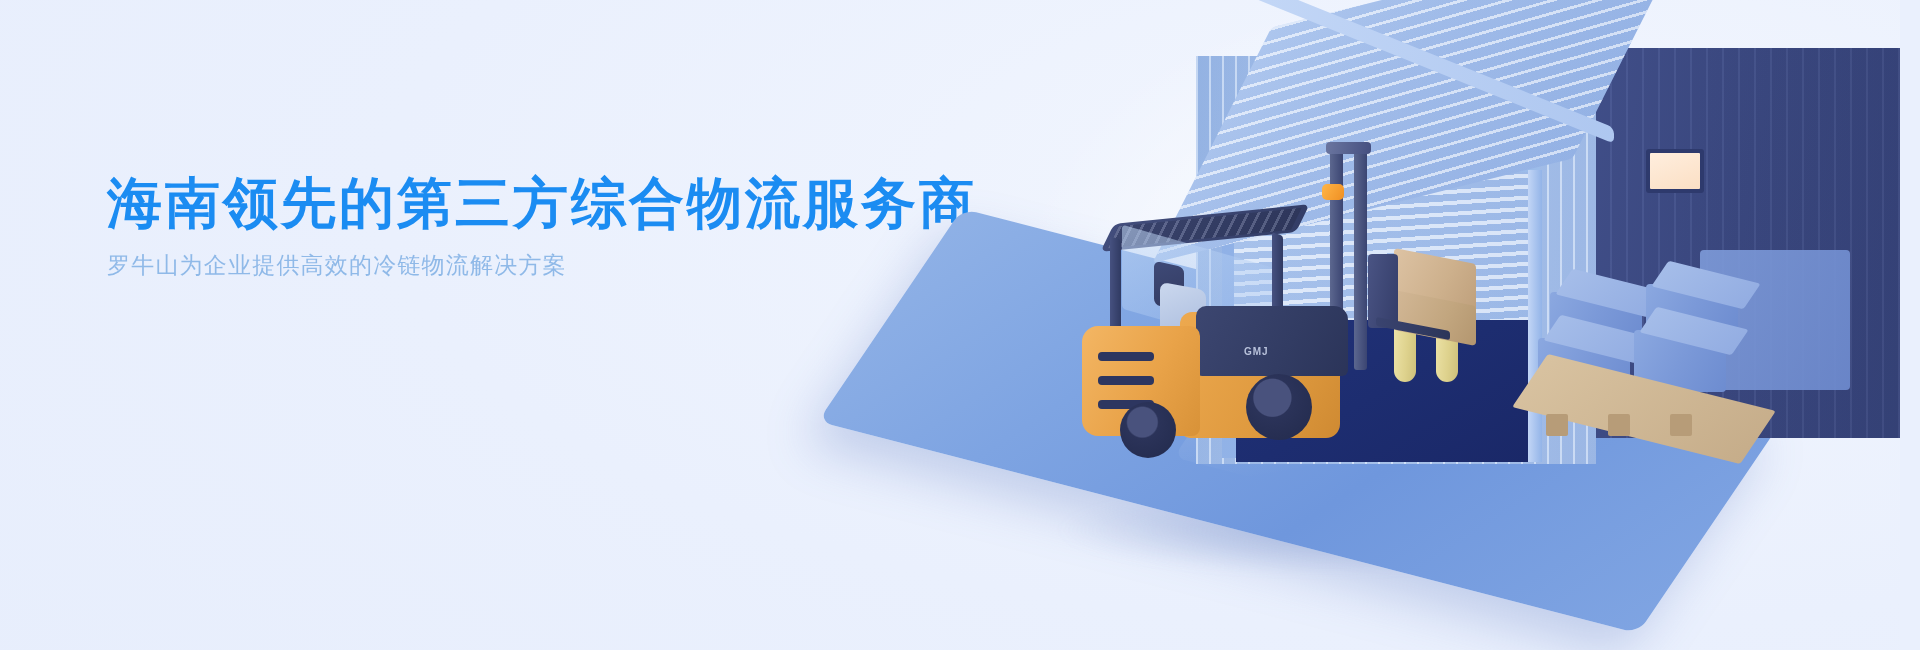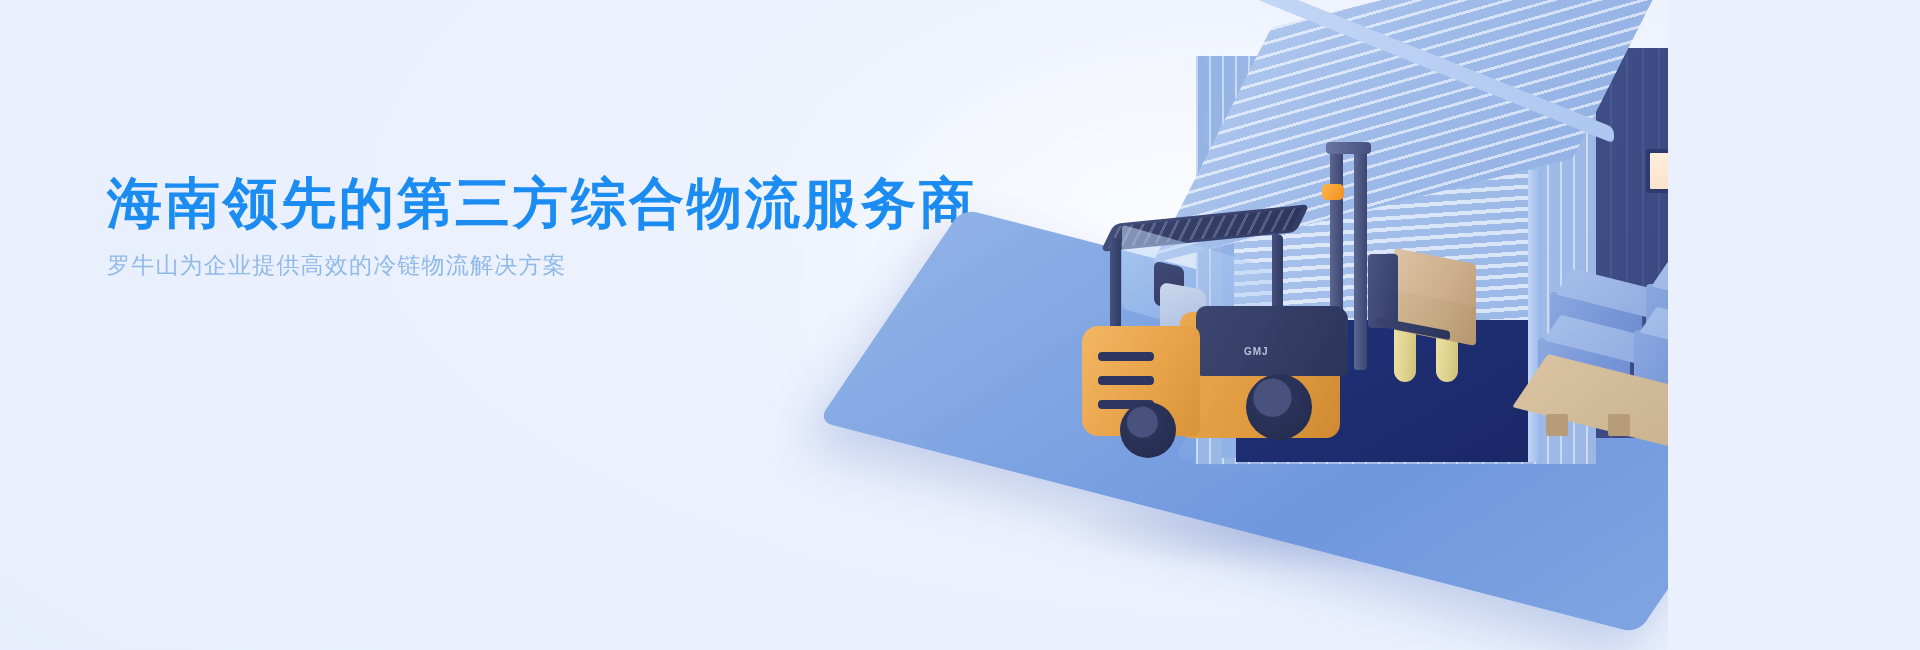--- a/index.html
+++ b/index.html
@@ -5,21 +5,21 @@
   * { margin:0; padding:0; box-sizing:border-box; }
   html, body { width:1920px; height:650px; overflow:hidden; }
   body {
     font-family: "Liberation Sans", "DejaVu Sans", sans-serif;
     background:#eaf0fd;
   }
 
   
   .banner {
     position:relative;
-    width:1668px; height:650px;
+    width:1900px; height:650px;
     overflow:hidden;
     background:
       radial-gradient(120% 140% at 78% 30%, #f2f6fe 0%, #eaf0fd 48%, #e6edfc 100%),
       linear-gradient(105deg, #e6edfc 0%, #eaf0fd 55%, #eef3fe 100%);
   }
   
   .glow {
     position:absolute; right:-60px; top:-120px;
     width:1100px; height:820px;
     background:radial-gradient(closest-side, rgba(255,255,255,.85), rgba(255,255,255,0) 72%);

